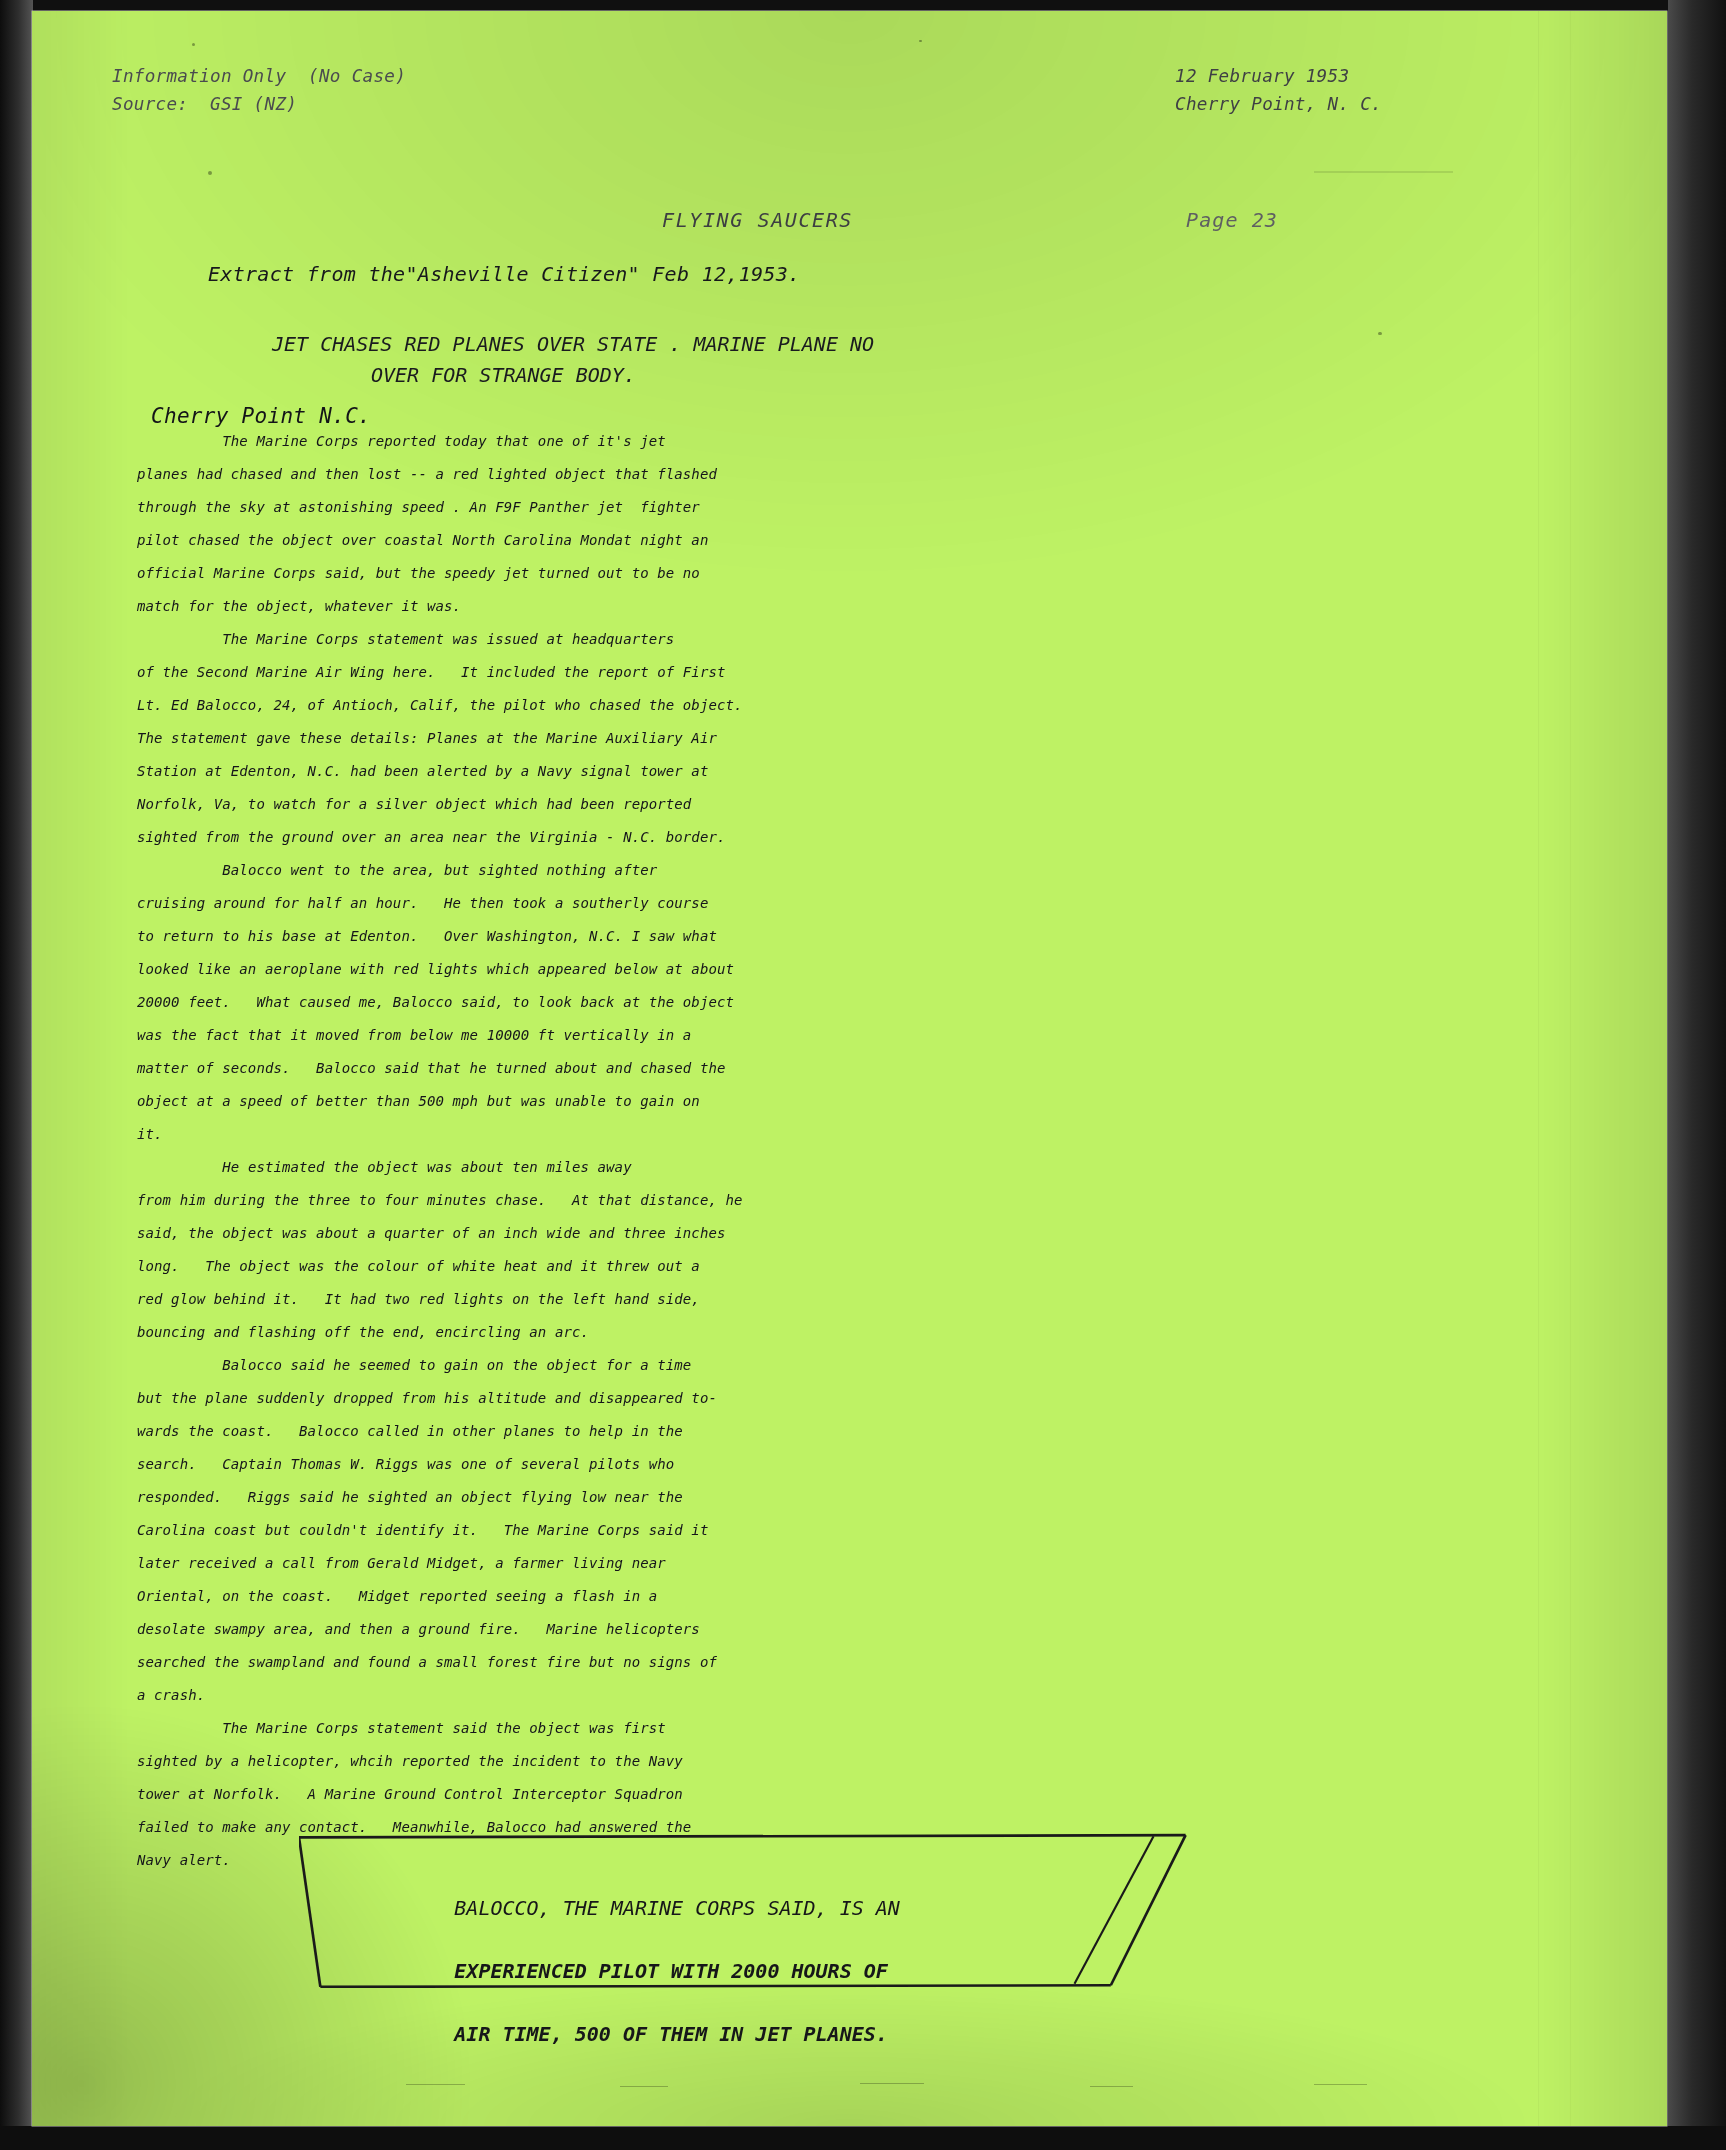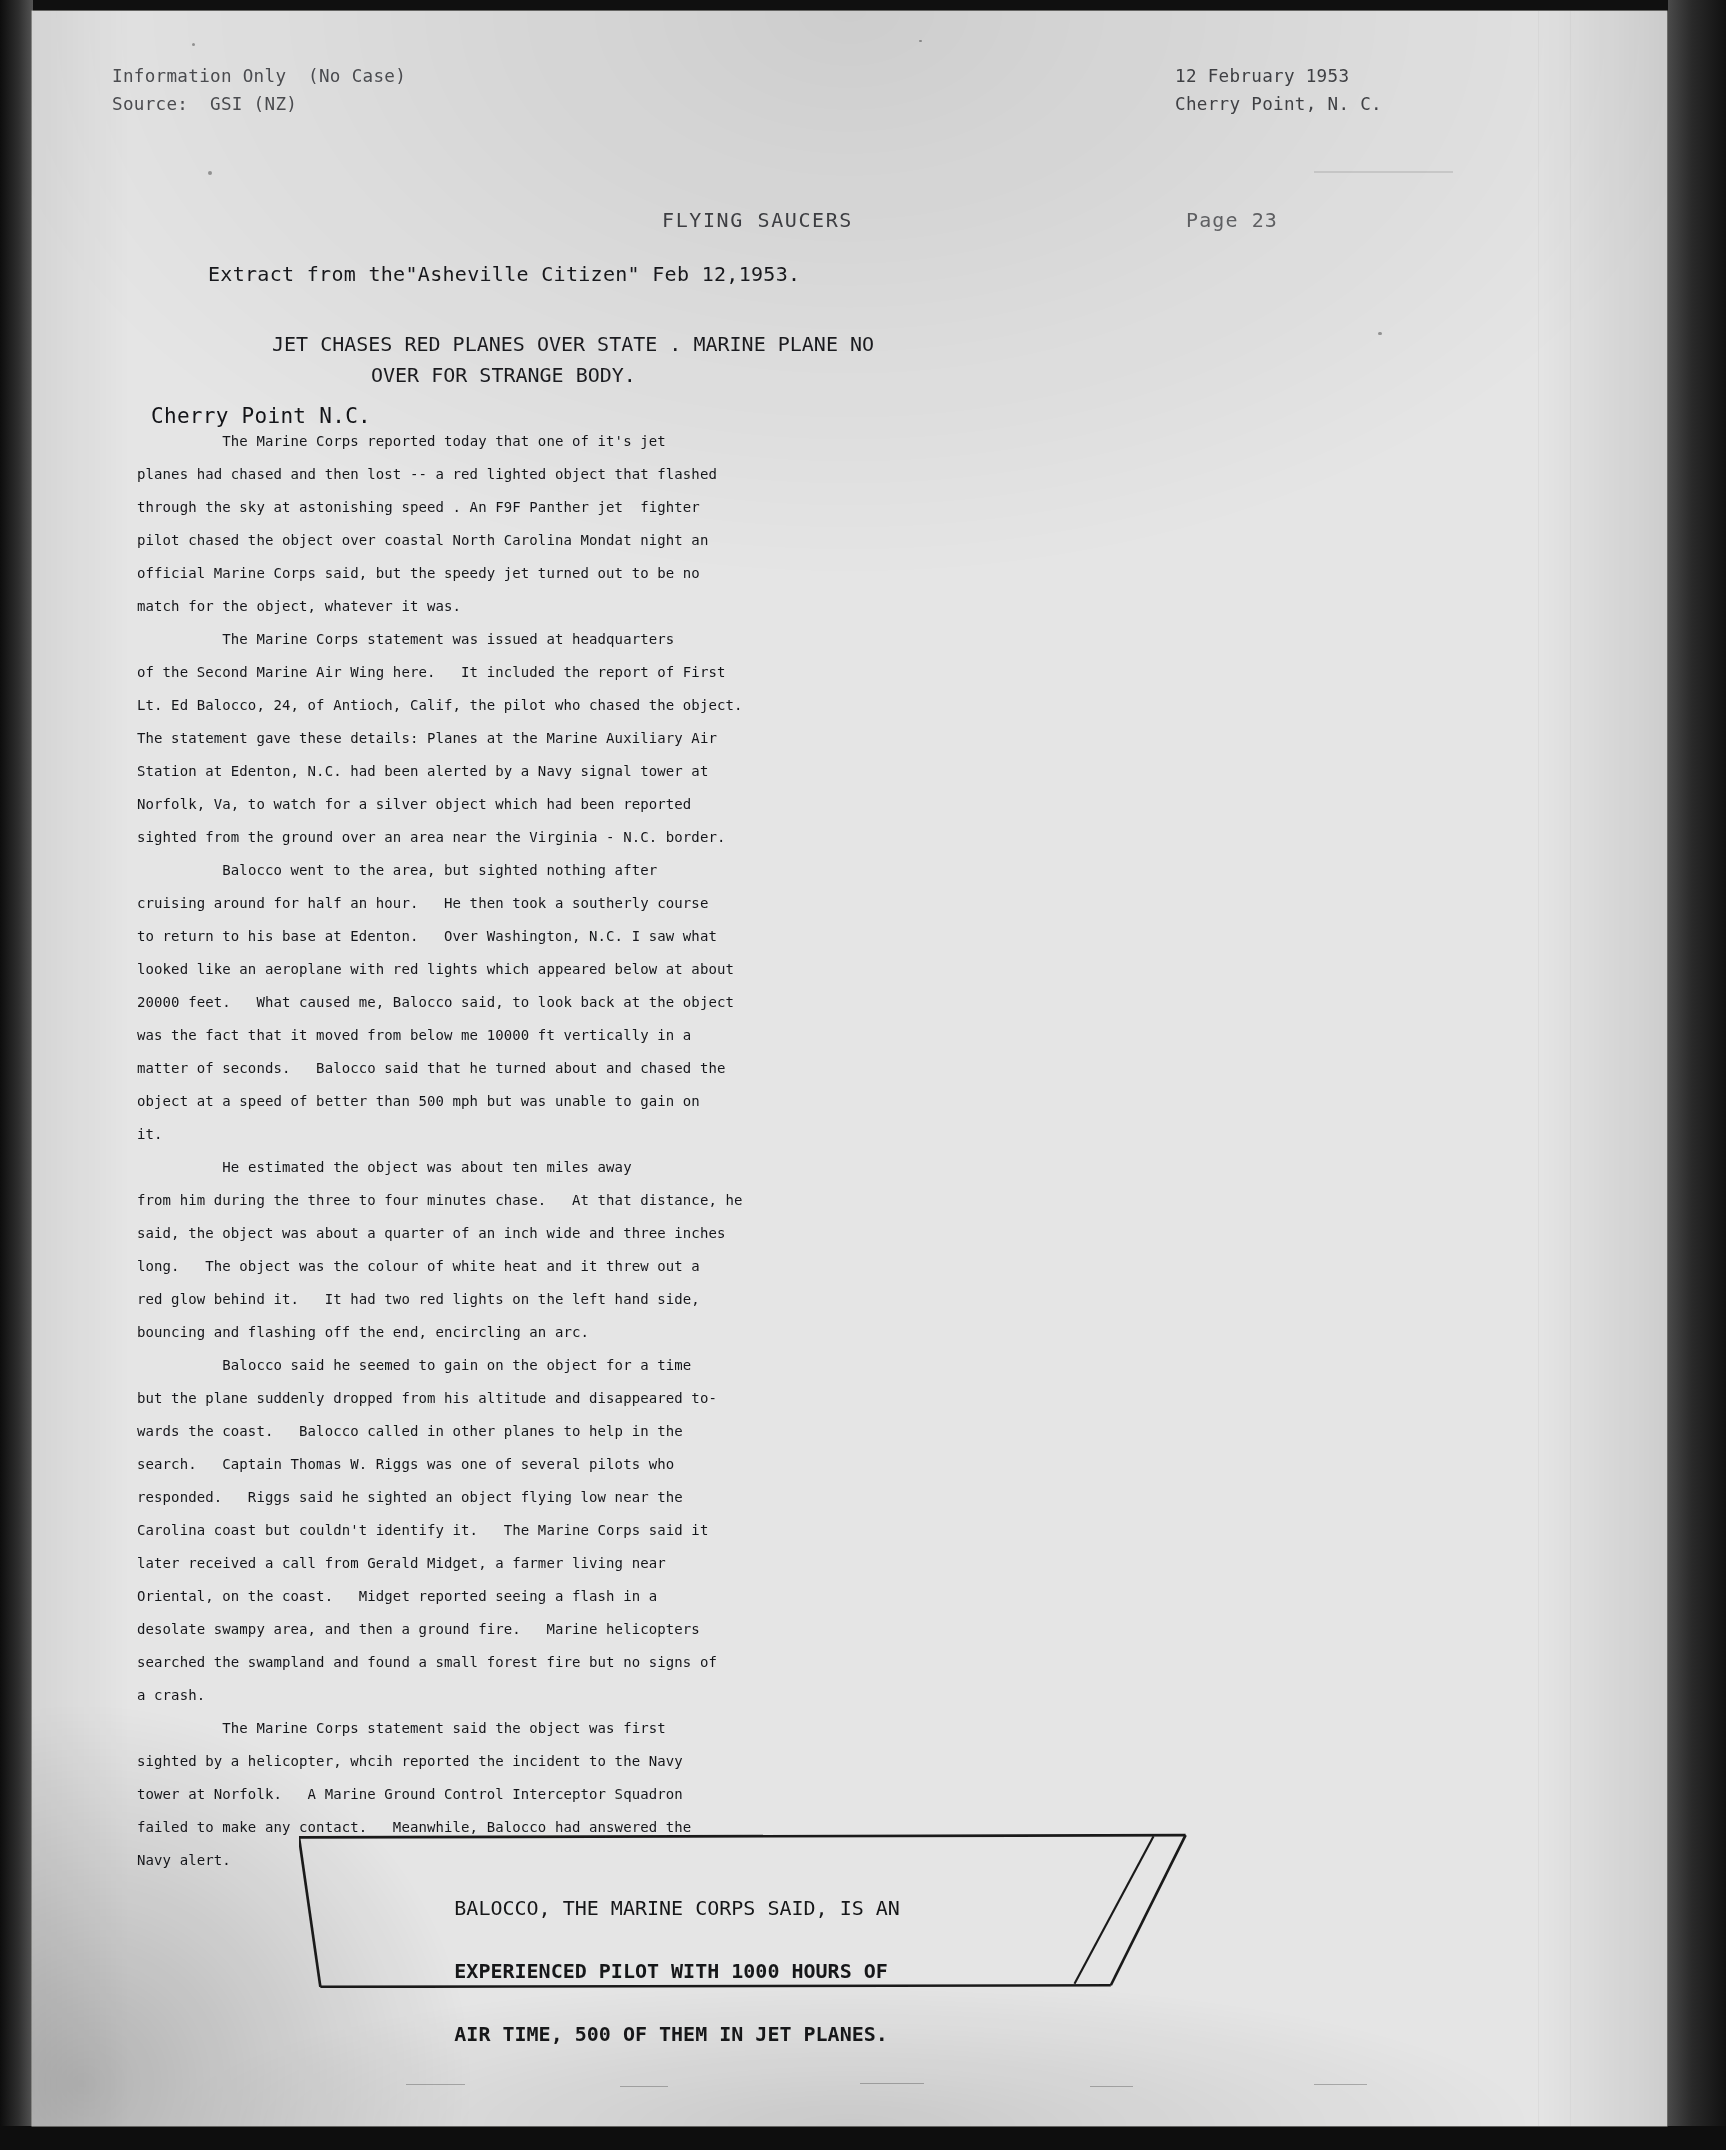--- a/index.html
+++ b/index.html
@@ -19,22 +19,23 @@
     height: 2151px;
     background: #1c1c1c;
   }
   
   .sheet {
     position: absolute;
     left: 32px;
     top: 10.7px;
     width: 1635px;
     height: 2115px;
-    background: #e5e5e5;
+    background: #bef264;
     box-shadow: 0 0 0 0.5px #b9b9b5;
+    font-style: italic;
   }
   
   .sheet::before {
     content: "";
     position: absolute;
     inset: 0;
     background:
       radial-gradient(ellipse 120% 60% at 50% 0%, rgba(0,0,0,0.10), rgba(0,0,0,0) 45%),
       radial-gradient(ellipse 40% 30% at 3% 98%, rgba(0,0,0,0.22), rgba(0,0,0,0) 60%),
       radial-gradient(ellipse 60% 10% at 50% 100%, rgba(0,0,0,0.12), rgba(0,0,0,0) 70%),
@@ -283,21 +284,21 @@
     <div class="callout">
       <svg width="940" height="155" viewBox="0 0 1760 290">
         <path d="M 0 8 L 1660 4" stroke="#1a1a1a" stroke-width="5" fill="none"></path>
         <path d="M 1660 4 L 1520 285" stroke="#1a1a1a" stroke-width="5" fill="none"></path>
         <path d="M 1520 285 L 40 288" stroke="#1a1a1a" stroke-width="5" fill="none"></path>
         <path d="M 40 288 L 0 8" stroke="#1a1a1a" stroke-width="5" fill="none"></path>
         <path d="M 1600 6 L 1452 282" stroke="#1a1a1a" stroke-width="4" fill="none"></path>
       </svg>
       <div class="ctext">
         <span>BALOCCO, THE MARINE CORPS SAID, IS AN</span><br>
-        <span class="b">EXPERIENCED PILOT WITH 1000 HOURS OF</span><br>
+        <span class="b">EXPERIENCED PILOT WITH 2000 HOURS OF</span><br>
         <span class="b">AIR TIME, 500 OF THEM IN JET PLANES.</span>
       </div>
     </div>
 
     <div class="speck" style="left:160px; top:32px; width:3.2px; height:3.2px;"></div>
     <div class="speck" style="left:887px; top:29px; width:2.7px; height:2.7px;"></div>
     <div class="speck" style="left:1346px; top:321px; width:3.7px; height:3.7px;"></div>
     <div class="speck" style="left:176px; top:160px; width:4.3px; height:4.3px;"></div>
     <div class="dash" style="left:374px; top:2073px; width:59px;"></div>
     <div class="dash" style="left:588px; top:2075px; width:48px;"></div>

